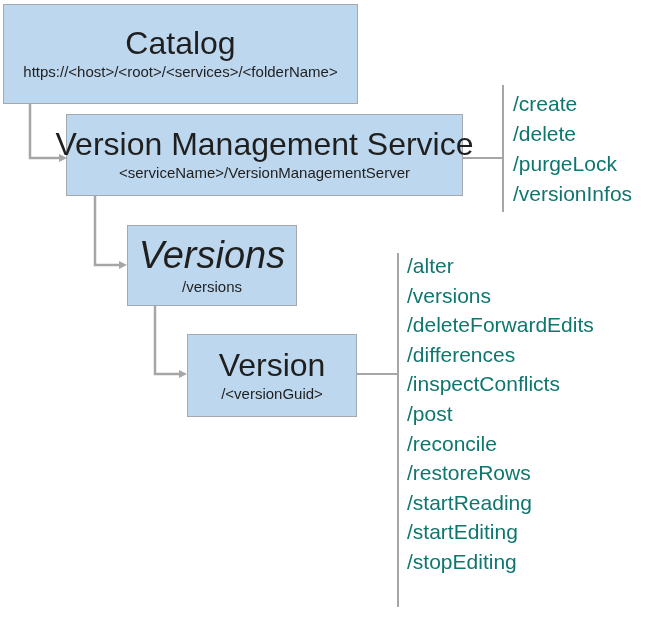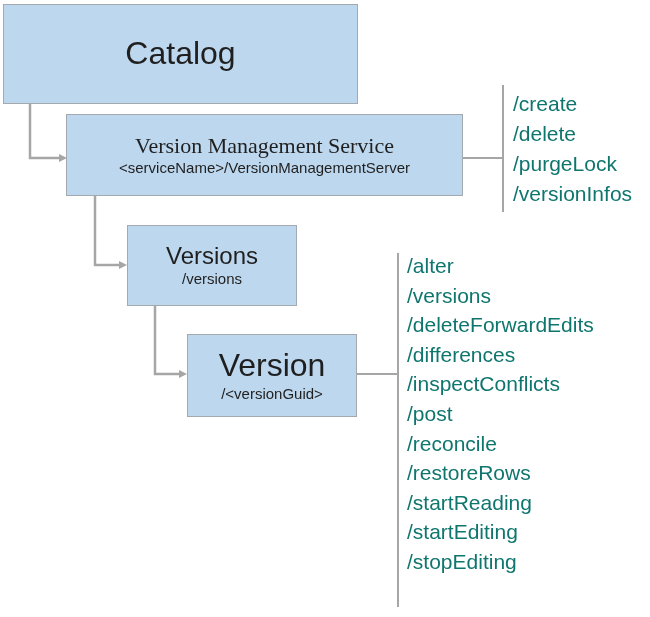--- a/index.html
+++ b/index.html
@@ -45,22 +45,22 @@
     font-size: 15px;
     line-height: 1.1;
     white-space: nowrap;
   }
   .node-catalog  { left: 3px;   top: 4px;   width: 355px; height: 100px; }
   .node-service  { left: 66px;  top: 114px; width: 397px; height: 82px; }
   .node-versions { left: 127px; top: 225px; width: 170px; height: 81px; }
   .node-version  { left: 187px; top: 334px; width: 170px; height: 83px; }
 
   .node-catalog  .node-title { font-size: 32px; }
-  .node-service  .node-title { font-size: 22px; font-family: Liberation Serif, serif; }
-  .node-versions .node-title { font-size: 24px; }
+  .node-service  .node-title { font-size: 32px; }
+  .node-versions .node-title { font-size: 38px; font-style: italic; }
   .node-version  .node-title { font-size: 32px; }
 
   .ops-list {
     position: absolute;
     margin: 0;
     padding: 0;
     list-style: none;
     color: #0f766e;
     font-size: 21px;
     white-space: nowrap;
@@ -91,20 +91,21 @@
     <path d="M 95 196 L 95 265 L 120 265" fill="none" stroke="#a6a6a6" stroke-width="2.5" marker-end="url(#arrowhead)"></path>
     <path d="M 155 306 L 155 374 L 180 374" fill="none" stroke="#a6a6a6" stroke-width="2.5" marker-end="url(#arrowhead)"></path>
     <path d="M 463 158 L 502 158" fill="none" stroke="#a6a6a6" stroke-width="2"></path>
     <path d="M 357 374 L 397 374" fill="none" stroke="#a6a6a6" stroke-width="2"></path>
     <path d="M 503 85 L 503 212" fill="none" stroke="#a6a6a6" stroke-width="2"></path>
     <path d="M 398 253 L 398 607" fill="none" stroke="#a6a6a6" stroke-width="2"></path>
   </svg>
 
   <div class="node node-catalog">
     <div class="node-title">Catalog</div>
+    <div class="node-subtitle">https://&lt;host&gt;/&lt;root&gt;/&lt;services&gt;/&lt;folderName&gt;</div>
   </div>
 
   <div class="node node-service">
     <div class="node-title">Version Management Service</div>
     <div class="node-subtitle">&lt;serviceName&gt;/VersionManagementServer</div>
   </div>
 
   <div class="node node-versions">
     <div class="node-title">Versions</div>
     <div class="node-subtitle">/versions</div>

